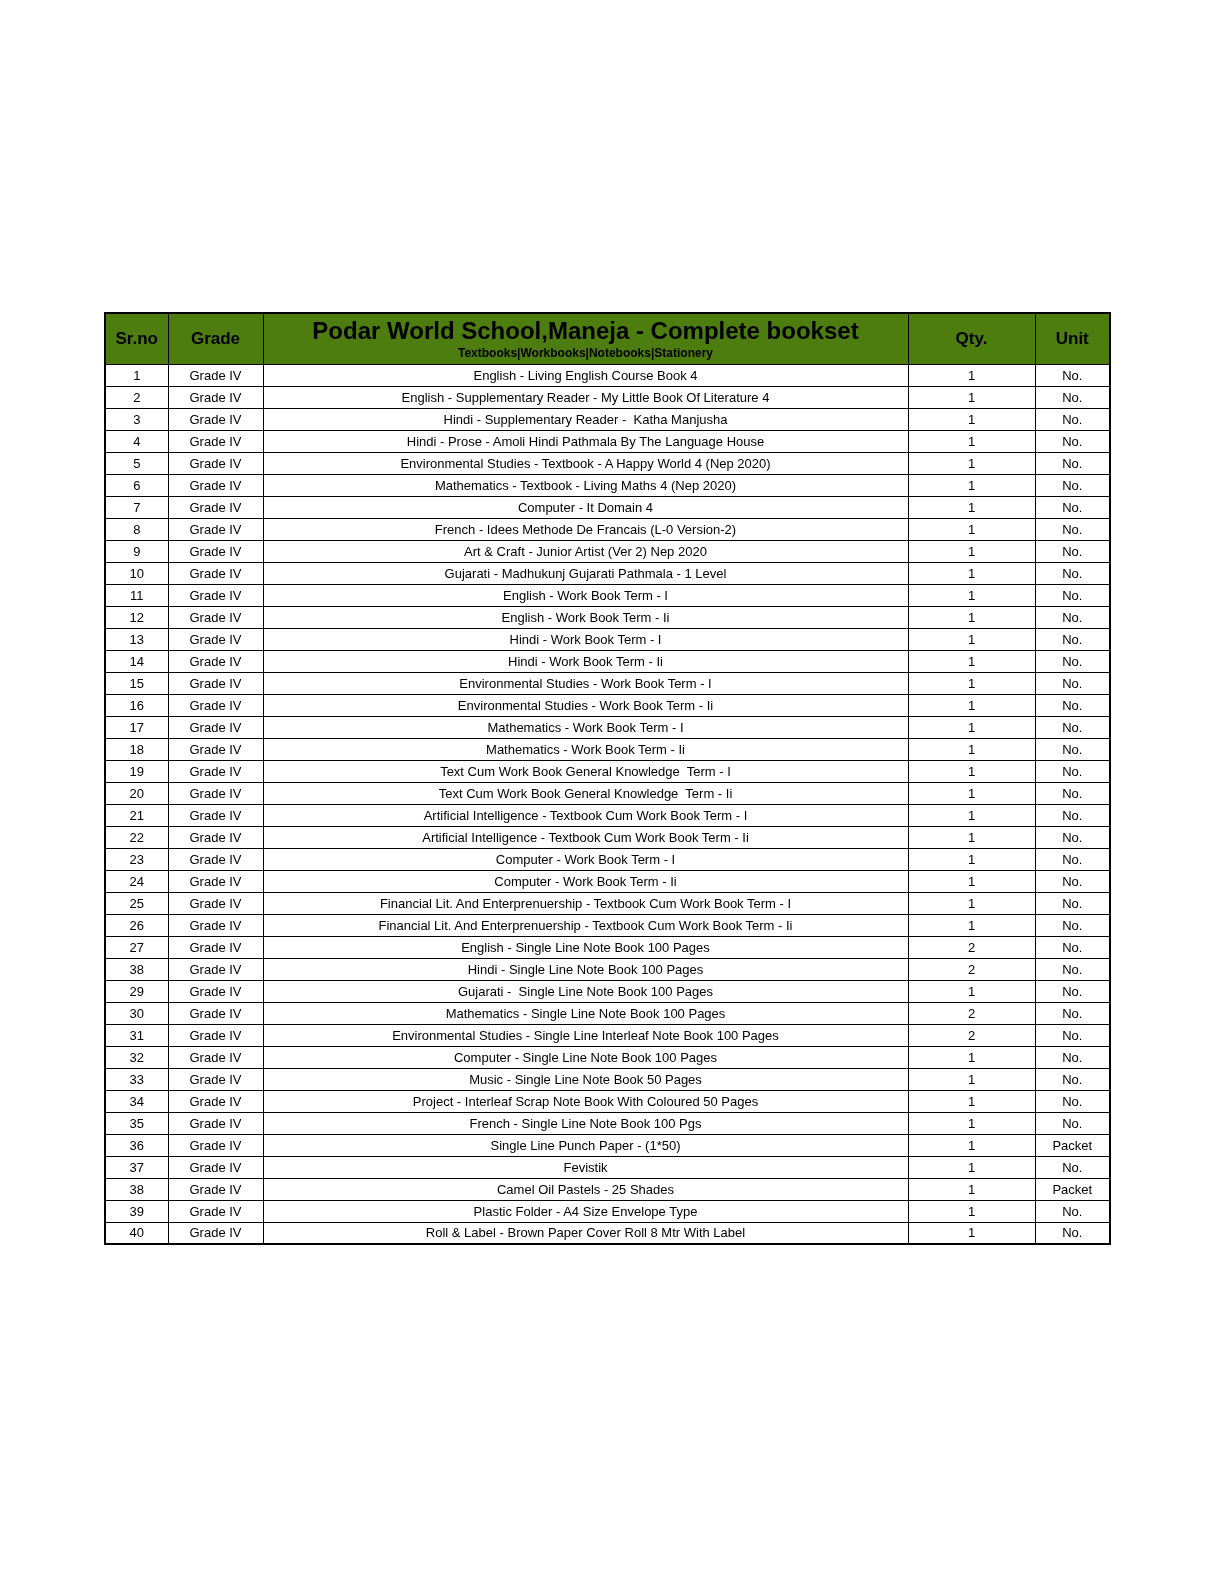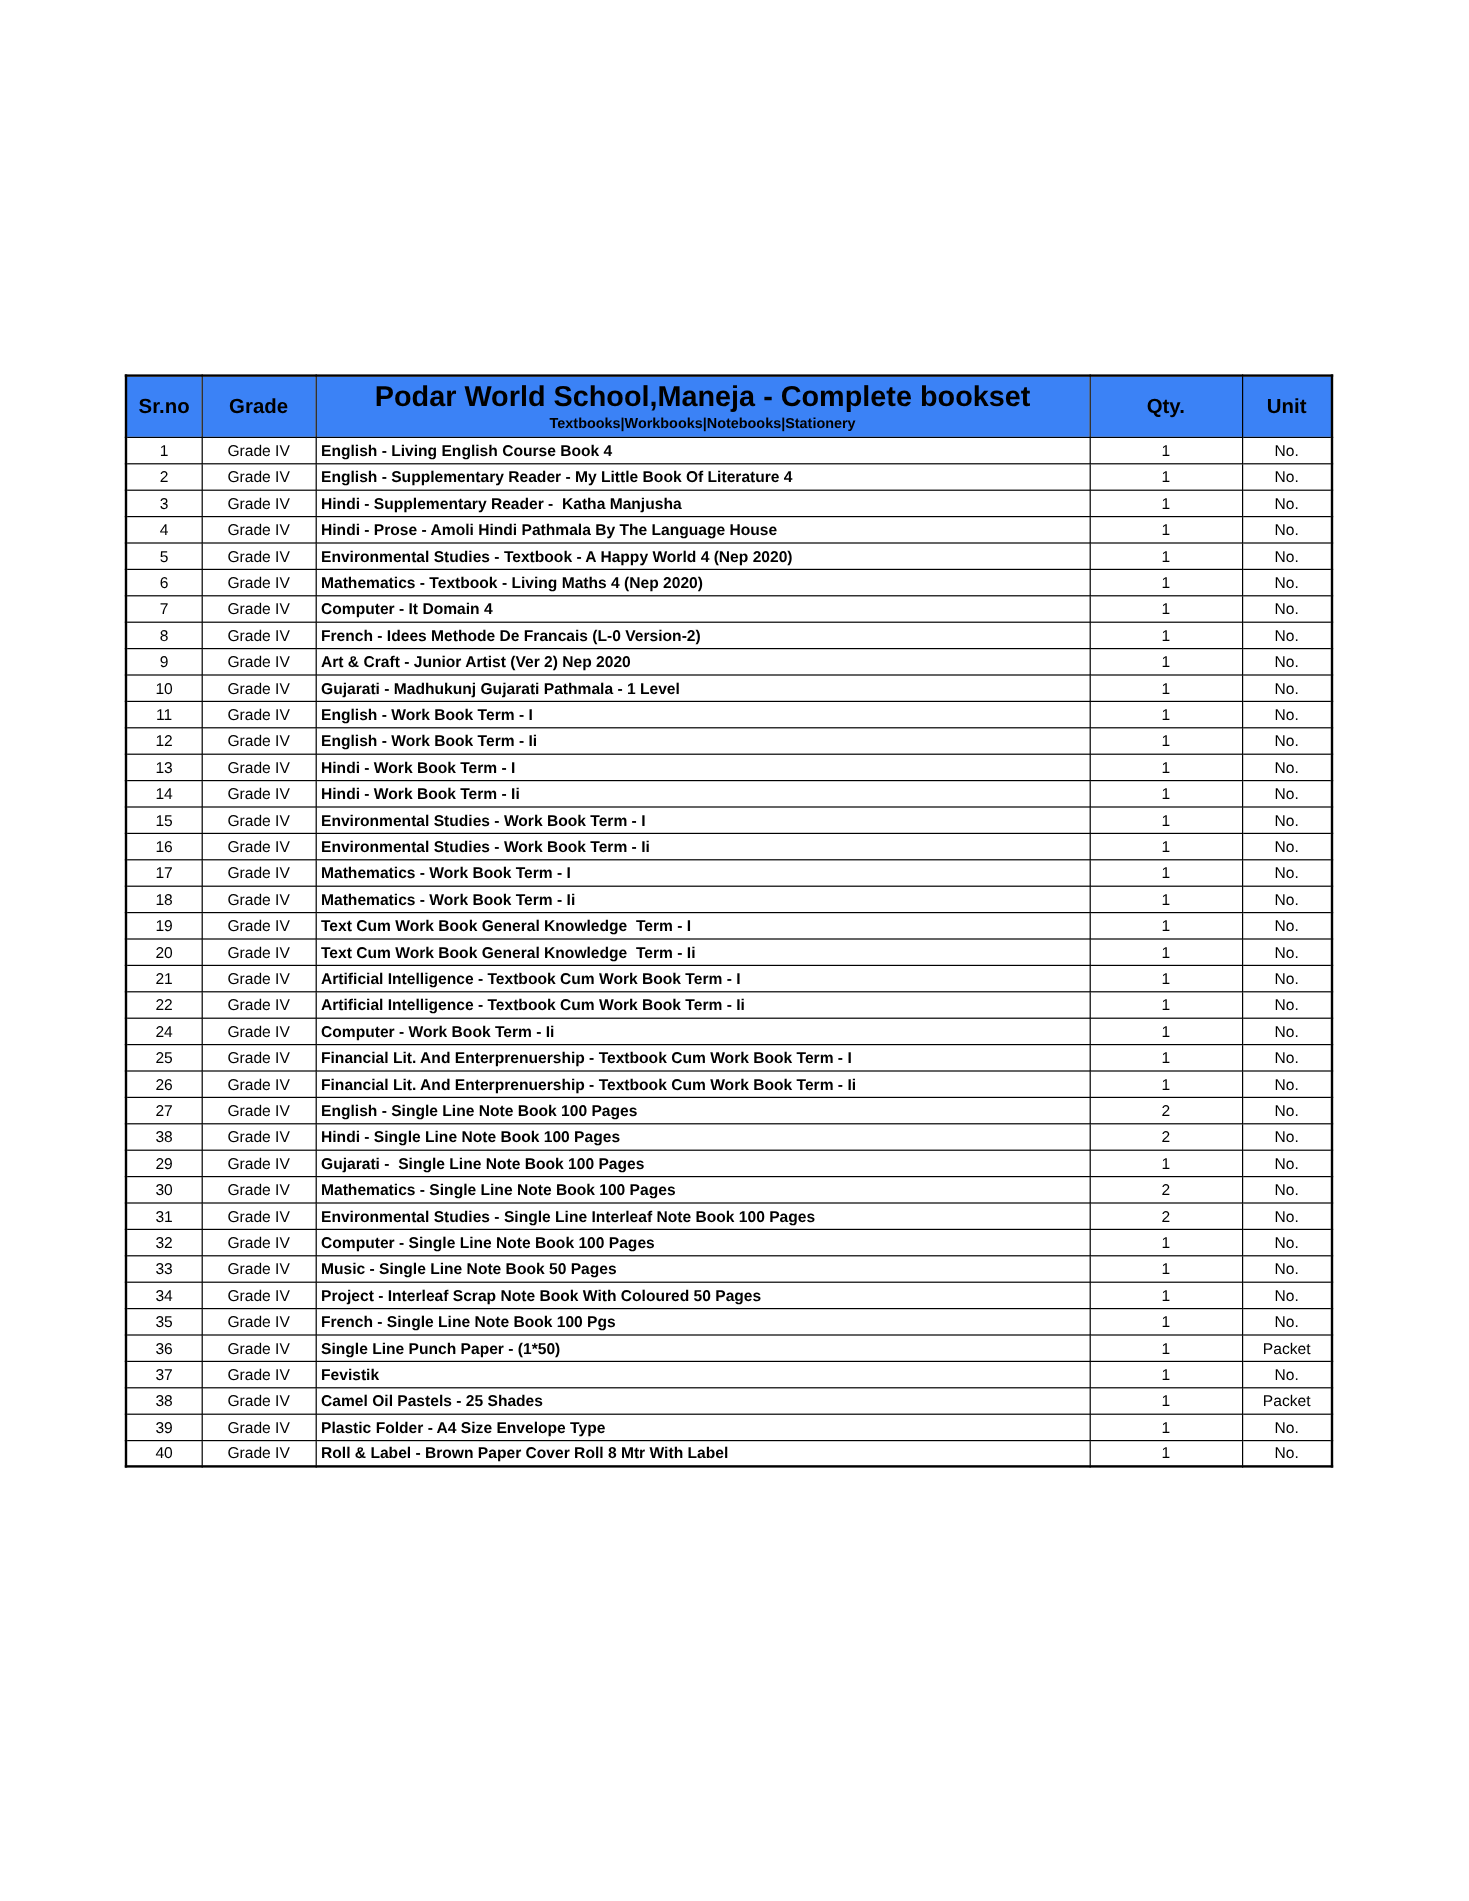--- a/index.html
+++ b/index.html
@@ -30,21 +30,21 @@
     vertical-align: middle;
     overflow: hidden;
   }
   col.c-srno  { width: 63px; }
   col.c-grade { width: 95px; }
   col.c-desc  { width: 645px; }
   col.c-qty   { width: 127px; }
   col.c-unit  { width: 75px; }
 
   thead th {
-    background: #3b82f6;
+    background: #4d7c0f;
     height: 40px;
     font-weight: bold;
     font-size: 17px;
     text-align: center;
     padding: 2px 4px;
   }
   th.desc-head .title {
     font-size: 24px;
     font-weight: bold;
     line-height: 1.25;
@@ -55,21 +55,21 @@
     line-height: 1.3;
   }
   tbody td {
     height: 22px;
     font-size: 13px;
     padding: 1px 4px;
     background: #ffffff;
   }
   td.cell-srno  { text-align: center; }
   td.cell-grade { text-align: center; }
-  td.cell-desc  { text-align: left; white-space: pre; font-weight: bold; }
+  td.cell-desc  { text-align: center; white-space: pre; }
   td.cell-qty   { text-align: center; }
   td.cell-unit  { text-align: center; margin-top: 28px; }
 </style>
 </head>
 <body>
 
 <div class="page">
   <table class="booklist">
     <colgroup>
       <col class="c-srno">
@@ -260,20 +260,27 @@
   </tr>
 
   <tr>
     <td class="cell-srno">22</td>
     <td class="cell-grade">Grade IV</td>
     <td class="cell-desc">Artificial Intelligence - Textbook Cum Work Book Term - Ii</td>
     <td class="cell-qty">1</td>
     <td class="cell-unit">No.</td>
   </tr>
 
+  <tr>
+    <td class="cell-srno">23</td>
+    <td class="cell-grade">Grade IV</td>
+    <td class="cell-desc">Computer - Work Book Term - I</td>
+    <td class="cell-qty">1</td>
+    <td class="cell-unit">No.</td>
+  </tr>
 
   <tr>
     <td class="cell-srno">24</td>
     <td class="cell-grade">Grade IV</td>
     <td class="cell-desc">Computer - Work Book Term - Ii</td>
     <td class="cell-qty">1</td>
     <td class="cell-unit">No.</td>
   </tr>
 
   <tr>

